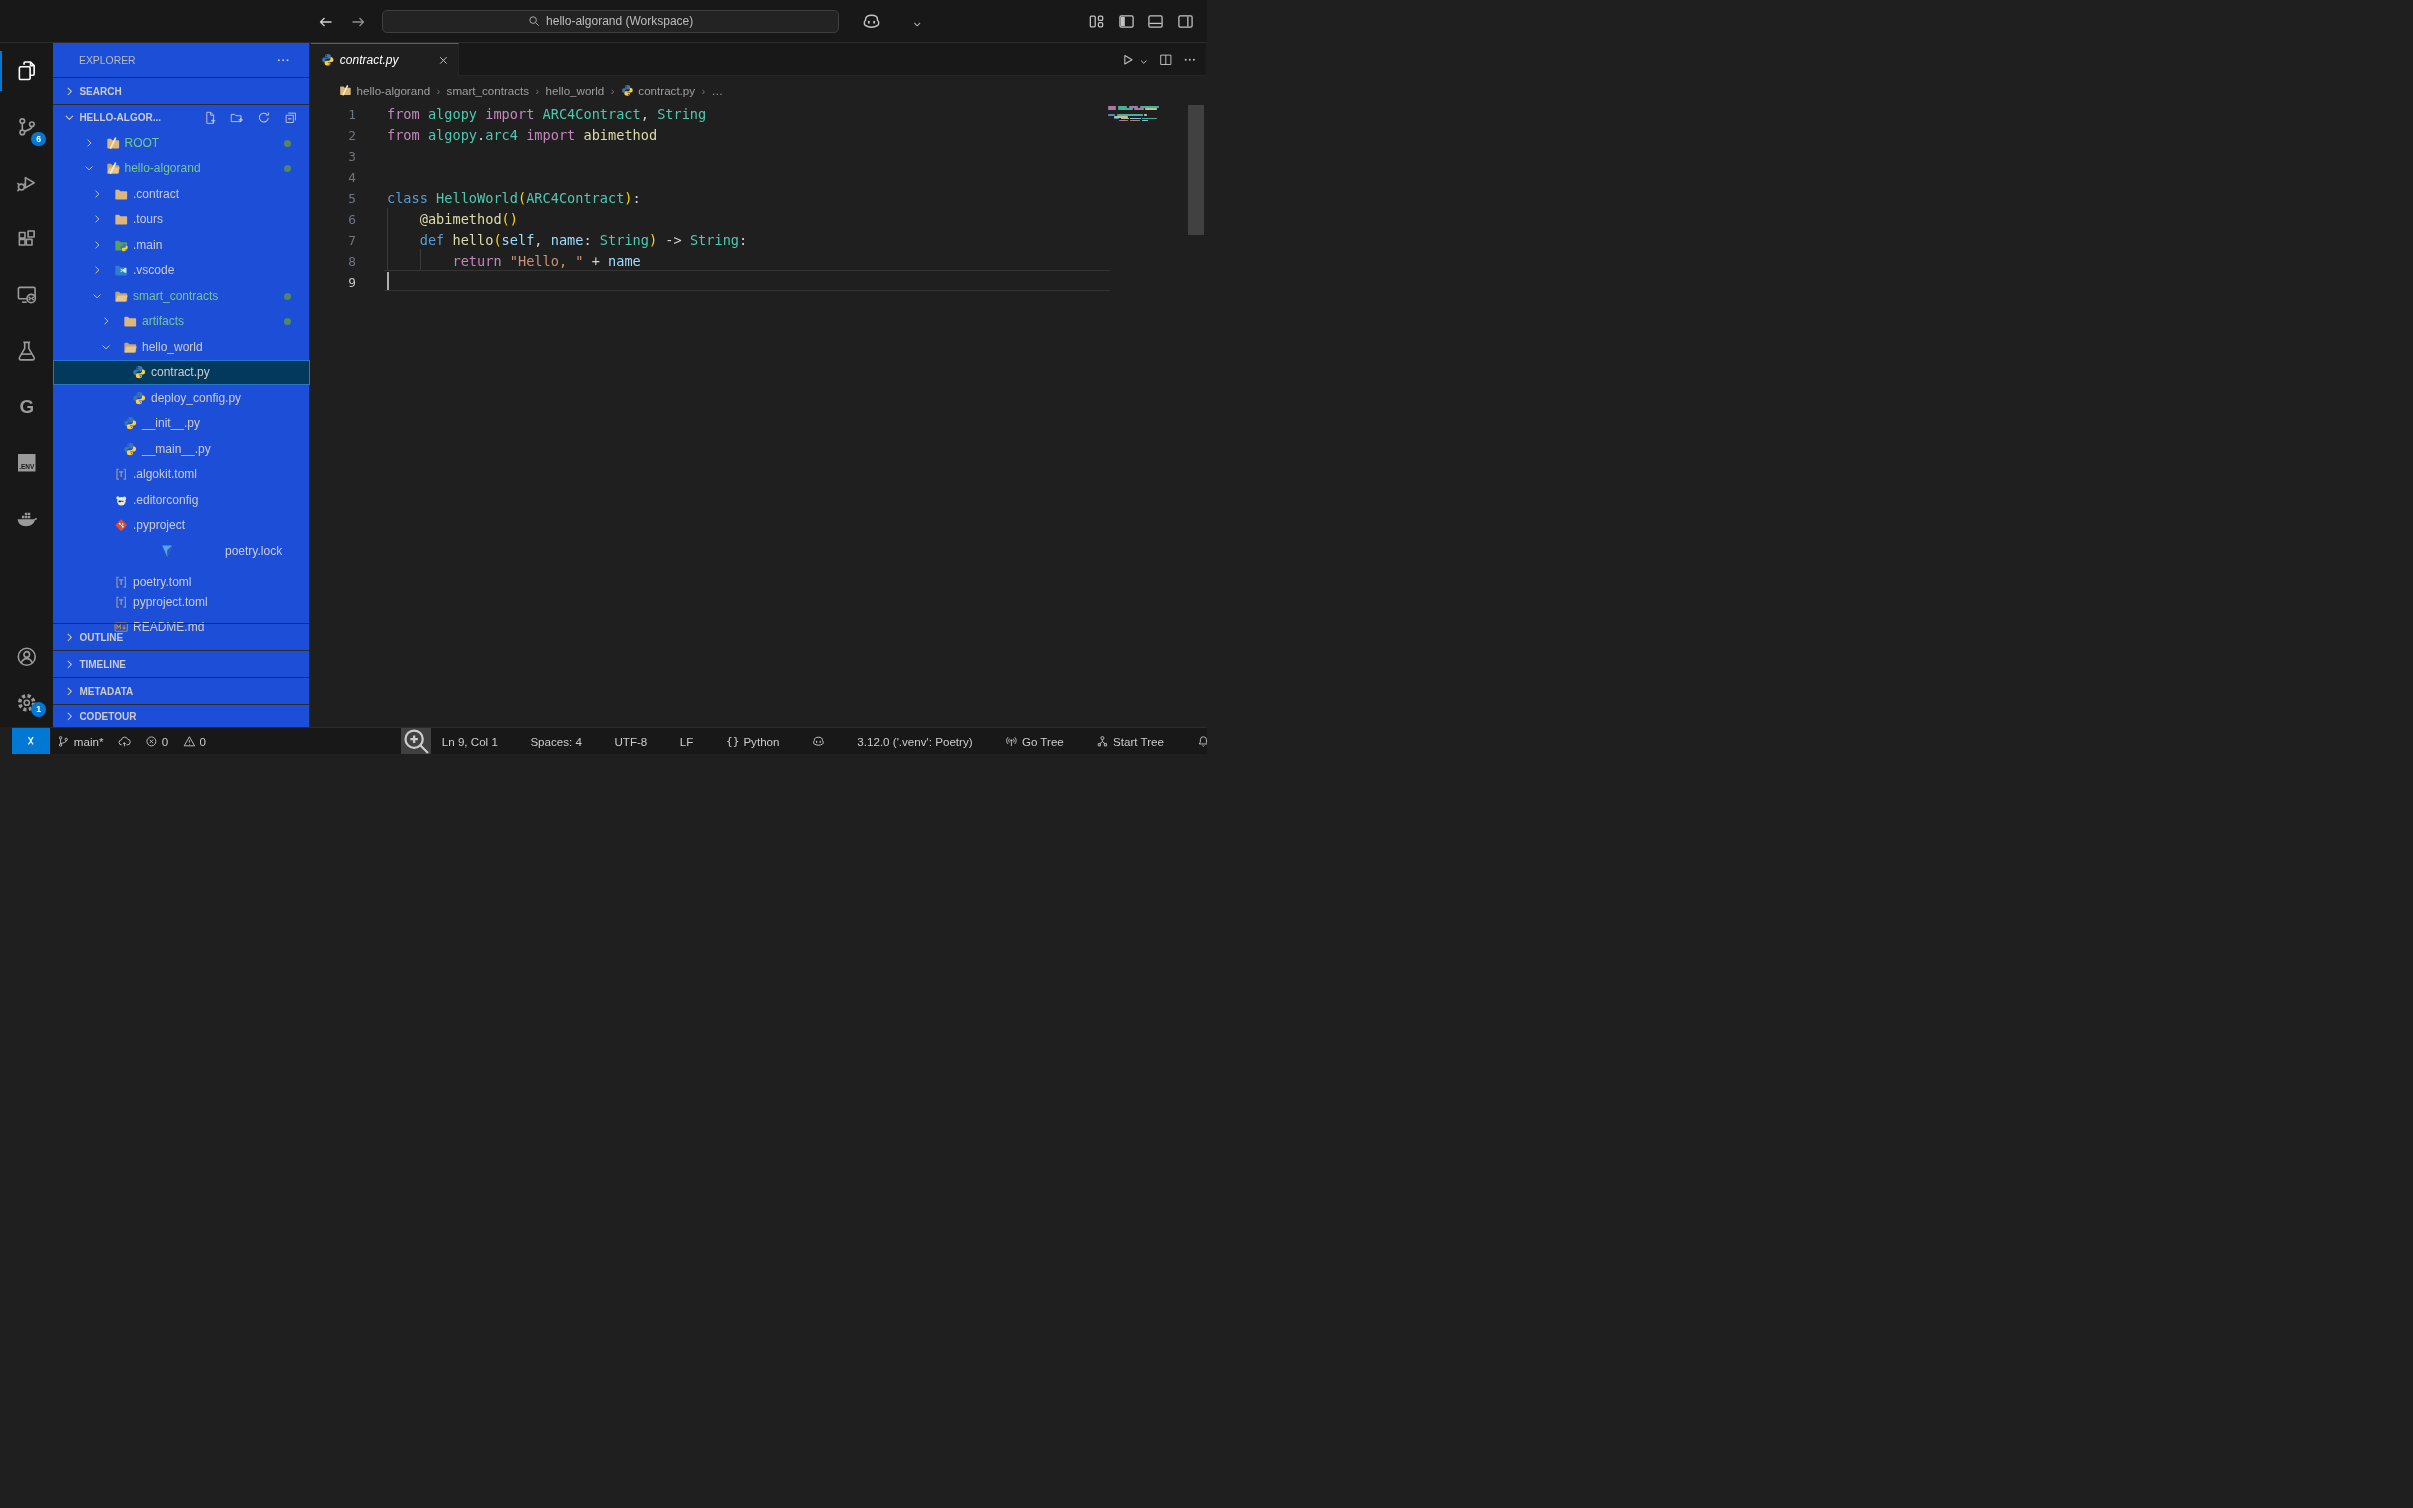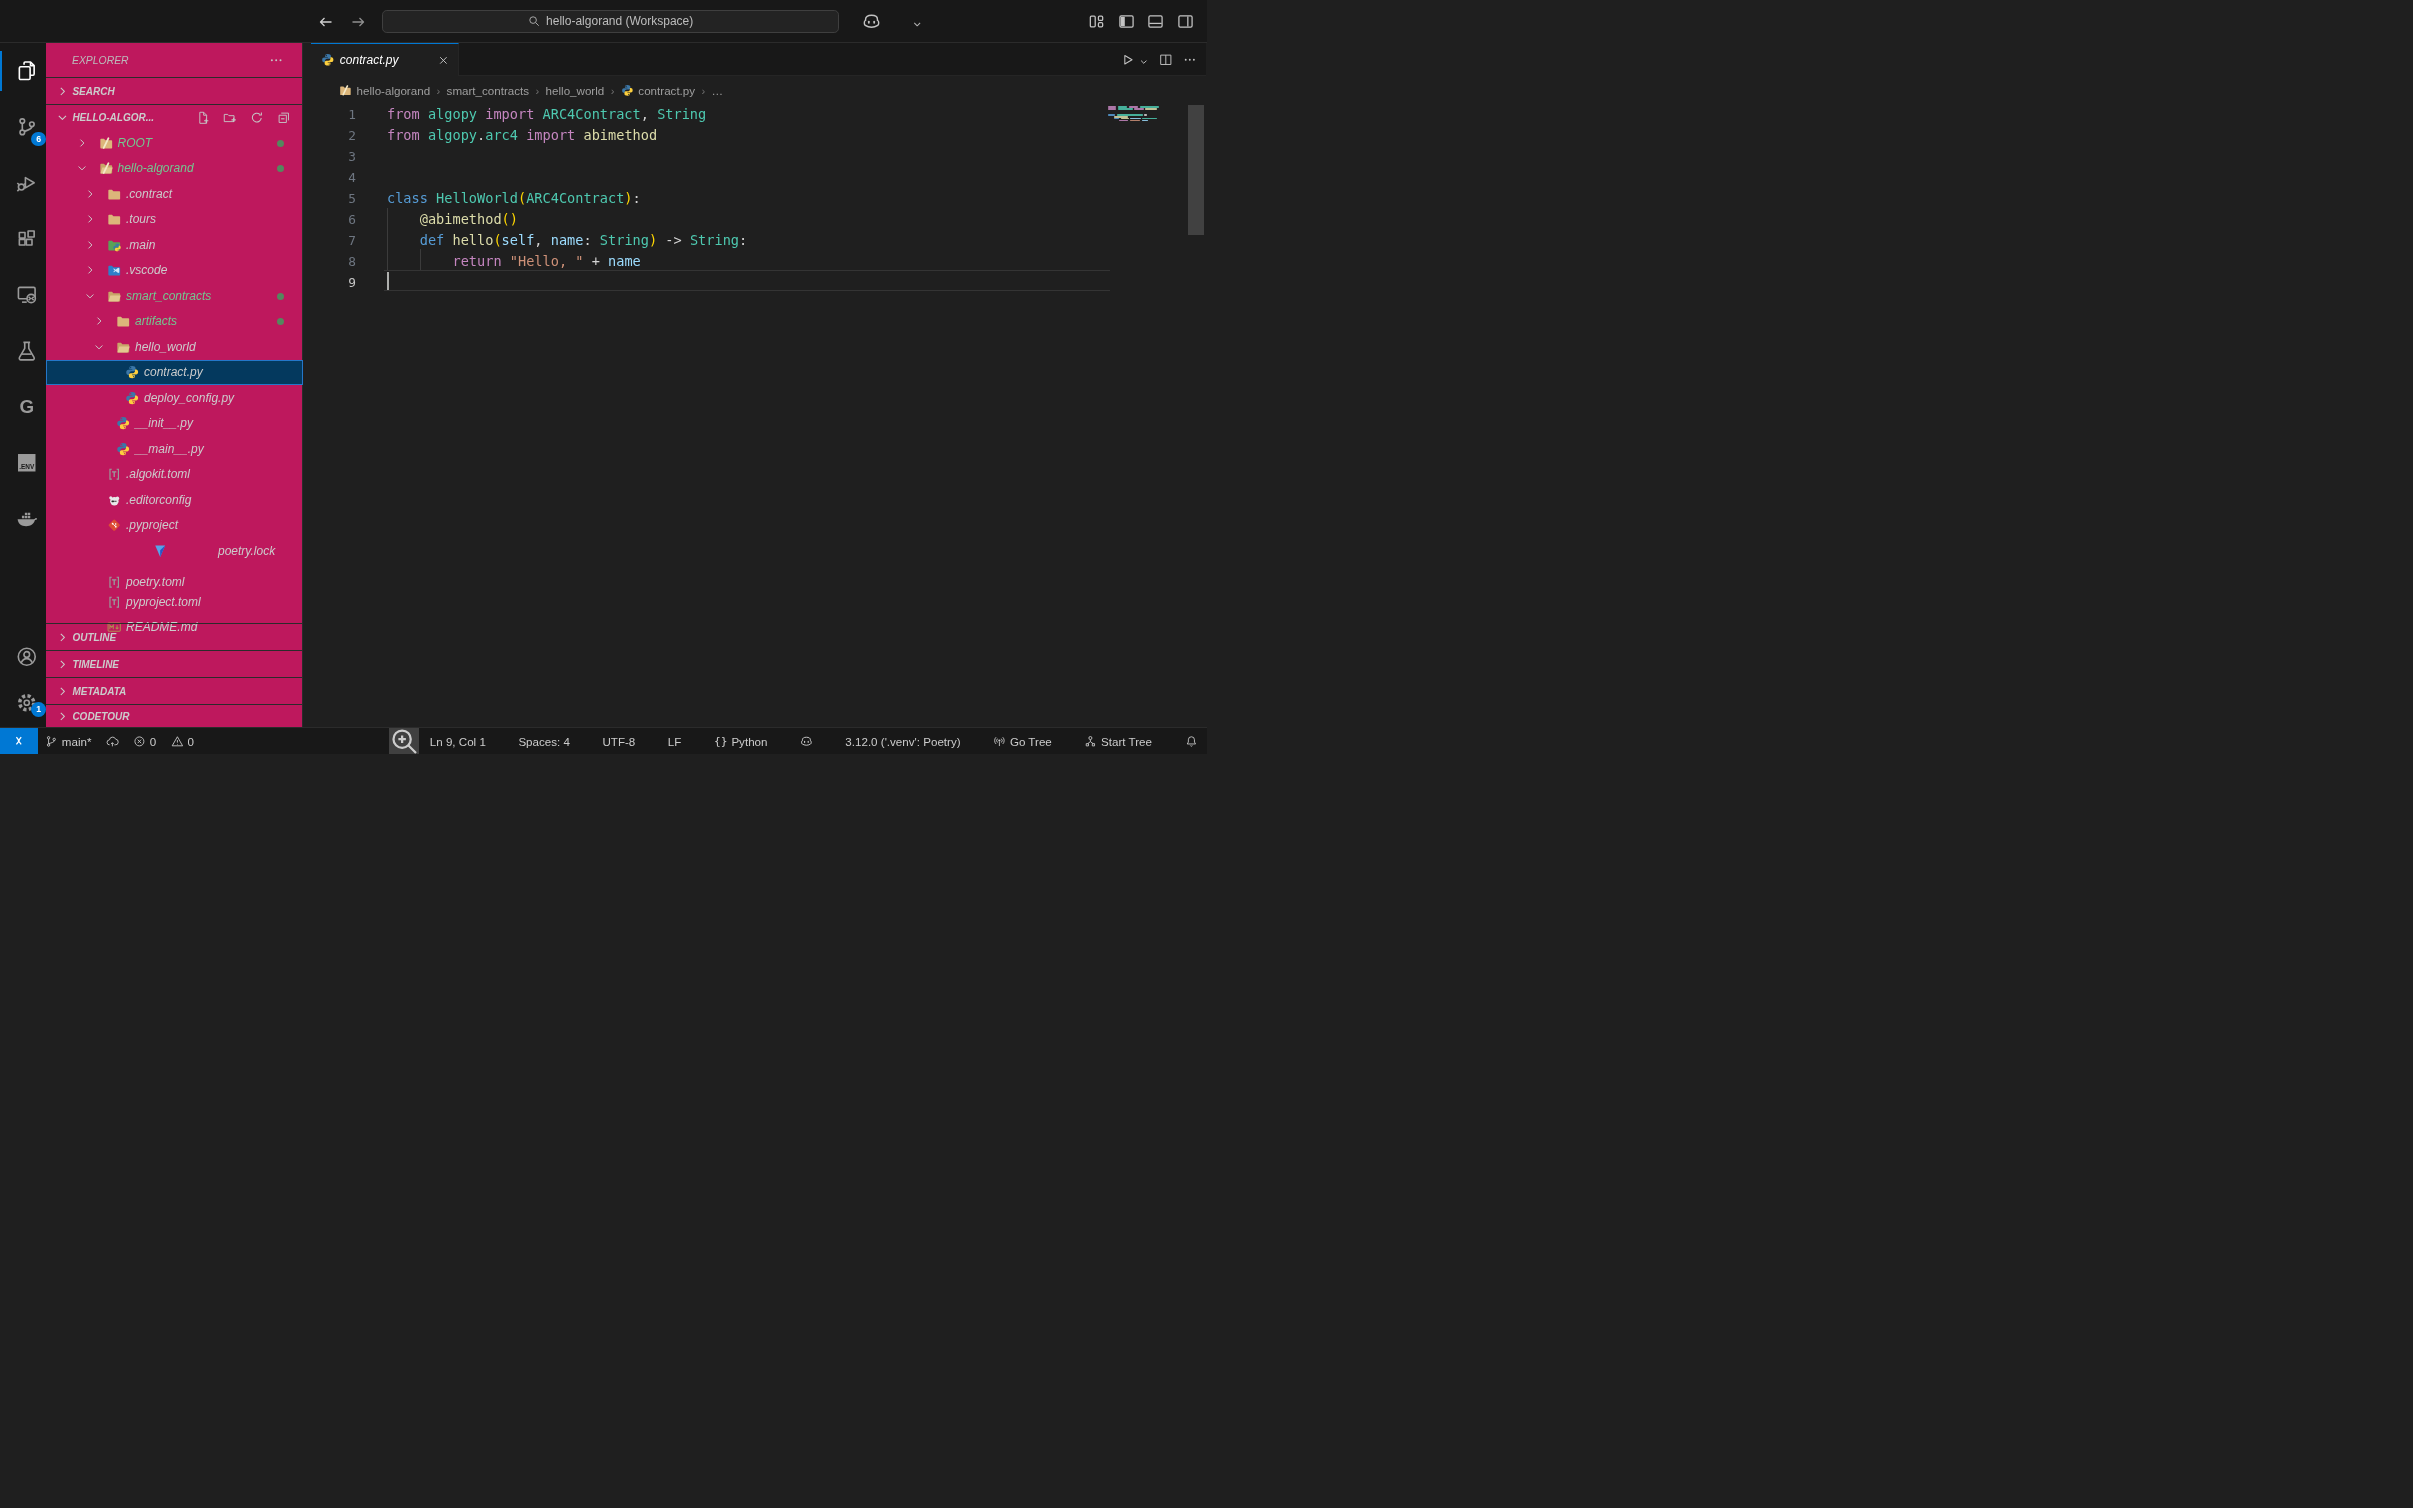--- a/index.html
+++ b/index.html
@@ -30,22 +30,22 @@
   .ab-item svg { width:21.5px; height:21.5px; }
   .ab-item.active { color:#ffffff; }
   .ab-item.active::before { content:""; position:absolute; left:0; top:8px; bottom:8px; width:1.6px; background:#0078d4; }
   #activity-bottom { position:absolute; bottom:1.6px; left:0; }
   #activity-bottom .ab-item { height:46px; }
   .ab-badge { position:absolute; right:7.2px; bottom:8.8px; min-width:14.4px; height:14.4px; border-radius:8px;
     background:#0078d4; color:#fff; font-size:8.8px; font-weight:bold; display:flex;
     align-items:center; justify-content:center; padding:0 3.2px; }
 
   
-  #sidebar { position:absolute; left:46px; top:43px; width:257px; height:684px;
-    background:#be185d; border-right:0.8px solid #2b2b2b;font-style:italic; }
+  #sidebar { position:absolute; left:53px; top:43px; width:257px; height:684px;
+    background:#1d4ed8; border-right:0.8px solid #2b2b2b; }
   #sidebar-title { height:34px; display:flex; align-items:center; padding:0 19px 0 26px;
     font-size:10.4px; color:#bbbbbb; }
   #sidebar-title .spacer { flex:1; }
   #sidebar-title .ic { width:14.4px; height:14.4px; color:#c5c5c5; cursor:pointer; }
   .section-row { height:27px; display:flex; align-items:center; padding-left:10.4px;
     border-top:0.8px solid #2b2b2b; font-weight:bold; font-size:10px; color:#cccccc; cursor:pointer; }
   .section-row .chev { width:12.8px; height:12.8px; margin-right:3.2px; color:#cccccc; flex:none; }
   #workspace-row { height:26px; border-top:0.8px solid #2b2b2b; border-bottom:none; }
   #workspace-row .actions { margin-left:auto; display:flex; gap:13.6px; padding-right:11.2px; }
   #workspace-row .actions .ic { width:13.6px; height:13.6px; color:#c5c5c5; cursor:pointer; }
@@ -94,21 +94,21 @@
   #guide-2 { left:109px; top:145px; height:21px; }
   #current-line { position:absolute; left:73px; right:96px; top:166px; height:21px;
     border-top:0.8px solid #343434; border-bottom:0.8px solid #343434; }
   #cursor { position:absolute; left:76px; top:168px; width:1.6px; height:17.6px; background:#aeafad; }
   #minimap { position:absolute; left:797px; top:2.4px; width:64px; }
   .mm-line { display:flex; gap:1.6px; height:1.2px; margin-bottom:0.8px; }
   .mm-seg { height:1.2px; border-radius:0.8px; }
   #scrollbar { position:absolute; right:1.6px; top:0.8px; width:16px; height:130px; background:rgba(121,121,121,0.38); }
 
   
-  #statusbar { position:absolute; left:0; bottom:0; width:1207px; height:27px; background:#181818;
+  #statusbar { position:absolute; left:12px; bottom:0; width:1207px; height:27px; background:#181818;
     border-top:0.8px solid #2b2b2b; font-size:11.6px; color:#cccccc; }
   #sb-remote { position:absolute; left:0; top:0; width:38px; height:26px; background:#0078d4;
     display:flex; align-items:center; justify-content:center; cursor:pointer; }
   #sb-remote svg { width:13.6px; height:13.6px; }
   #sb-left { position:absolute; left:45px; top:0; height:26px; display:flex; align-items:center; gap:14.4px; }
   .sb-item { display:flex; align-items:center; gap:4px; cursor:pointer; white-space:pre; }
   .sb-item .ic { width:12.8px; height:12.8px; }
   #sb-zoom { position:absolute; left:389px; top:0; width:30px; height:26px; background:#404040;
     display:flex; align-items:center; justify-content:center; cursor:pointer; }
   #sb-right { position:absolute; left:425px; right:4.8px; top:0; height:26px; display:flex;

